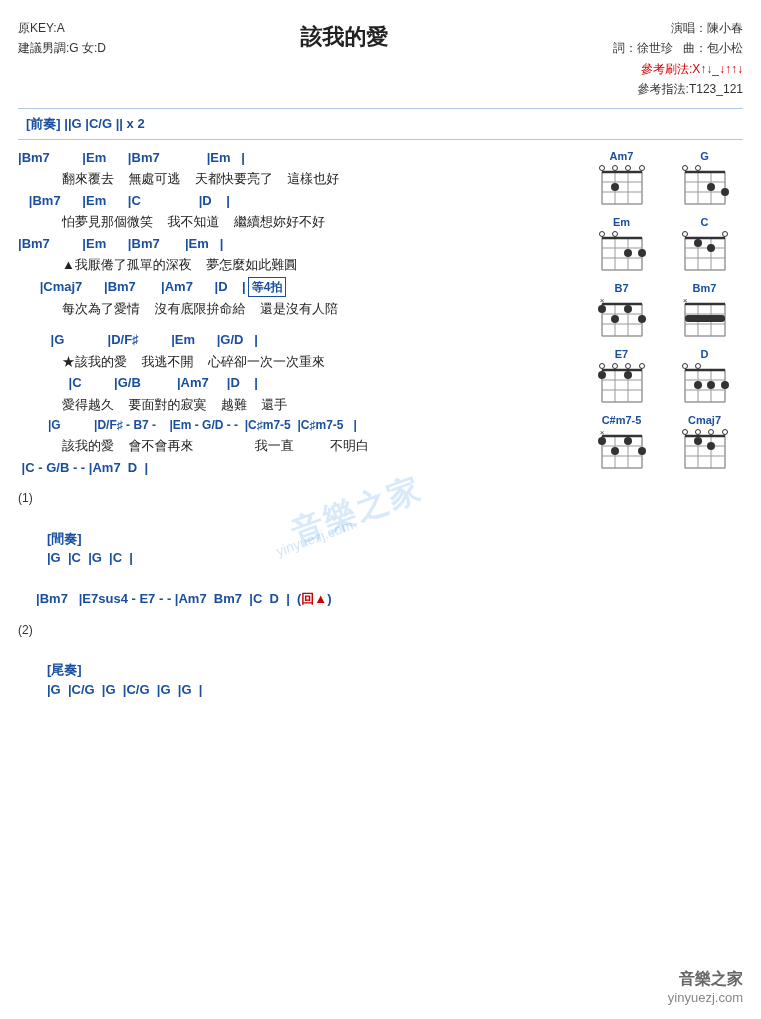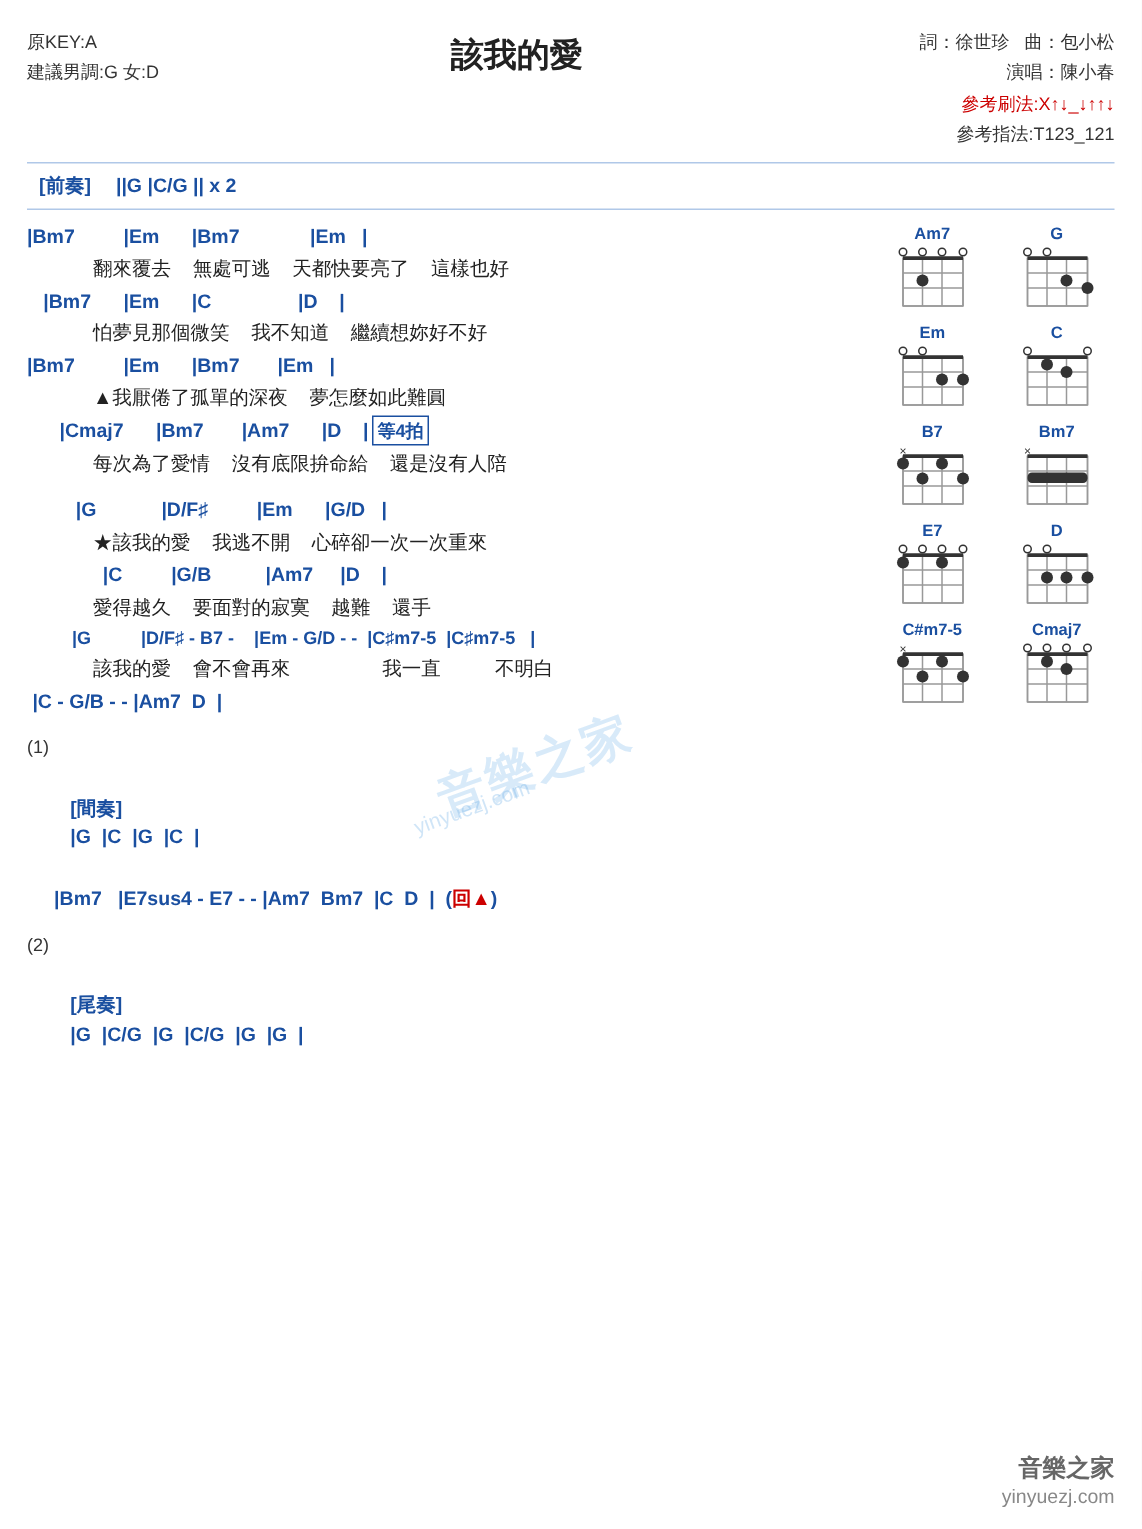--- a/index.html
+++ b/index.html
@@ -157,36 +157,36 @@
 
 <div class="page">
 
   <div class="header">
     <div class="header-left">
       <div>原KEY:A</div>
       <div>建議男調:G 女:D</div>
     </div>
     <div class="header-title">該我的愛</div>
     <div class="header-right">
+      <div>演唱：陳小春</div>
       <div>
         <span>詞：徐世珍</span>
         &nbsp;
         <span>曲：包小松</span>
       </div>
-      <div>演唱：陳小春</div>
       <div class="strum">參考刷法:X↑↓_↓↑↑↓</div>
       <div>參考指法:T123_121</div>
     </div>
   </div>
 
   <div class="section-divider"></div>
 
   <div style="margin: 5px 0 6px 8px; font-size:13px;">
     <span class="section-blue">[前奏]</span>
-    <span class="chord-line" style="margin-left:13px;">||G   |C/G    || x 2</span>
+    <span class="chord-line" style="margin-left:0;">||G   |C/G    || x 2</span>
   </div>
 
   <div class="section-divider"></div>
 
   <div class="content-area">
 
     <div class="lyrics-area">
 
       <div class="line chord-line">|Bm7&nbsp;&nbsp;&nbsp;&nbsp;&nbsp;&nbsp;&nbsp;&nbsp;&nbsp;|Em&nbsp;&nbsp;&nbsp;&nbsp;&nbsp;&nbsp;|Bm7&nbsp;&nbsp;&nbsp;&nbsp;&nbsp;&nbsp;&nbsp;&nbsp;&nbsp;&nbsp;&nbsp;&nbsp;&nbsp;|Em&nbsp;&nbsp;&nbsp;|</div>
       <div class="line lyric-line">翻來覆去&nbsp;&nbsp;&nbsp;&nbsp;無處可逃&nbsp;&nbsp;&nbsp;&nbsp;天都快要亮了&nbsp;&nbsp;&nbsp;&nbsp;這樣也好</div>

